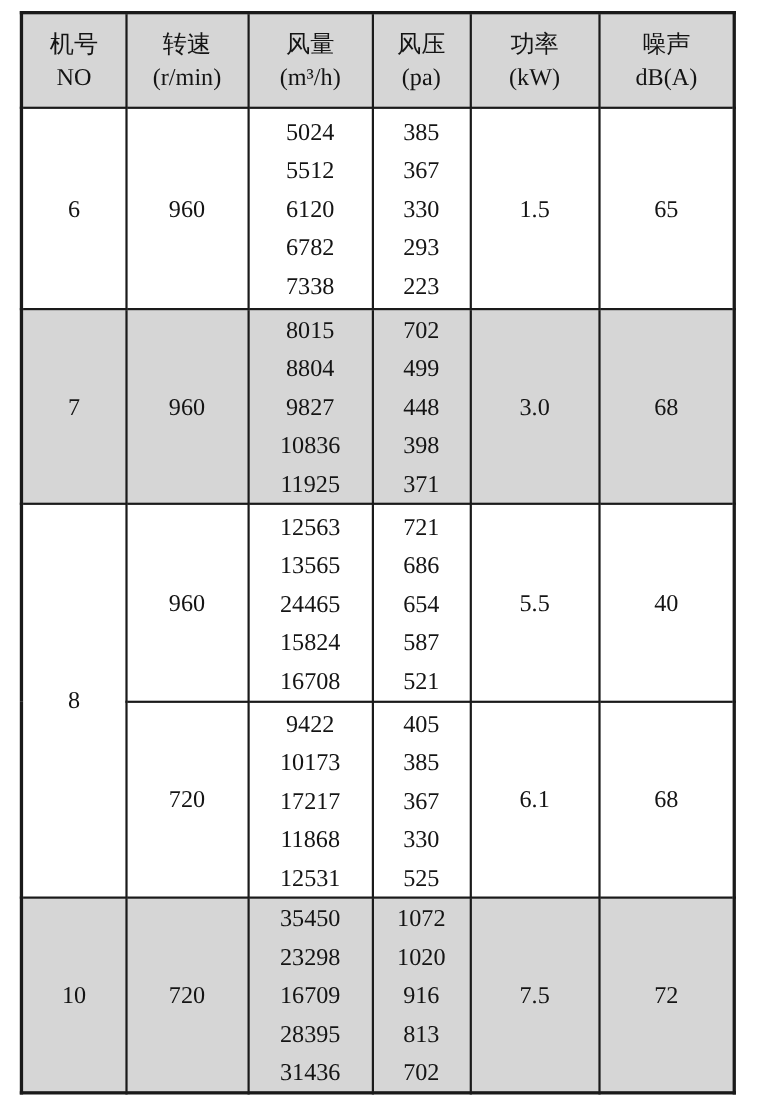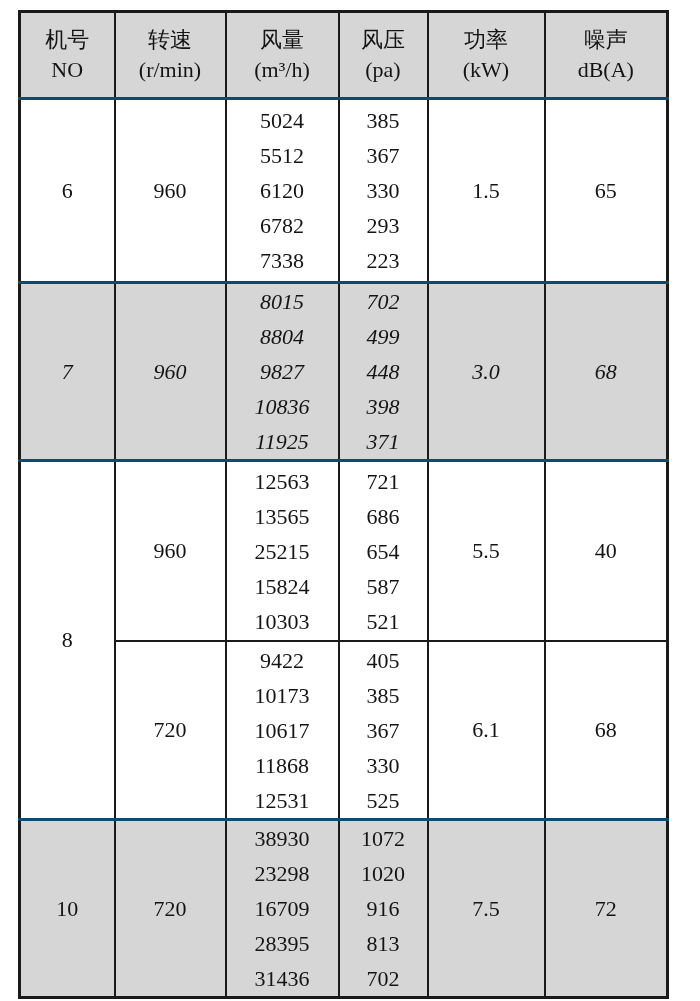--- a/index.html
+++ b/index.html
@@ -18,27 +18,27 @@
     border: 3px solid #1a1a1a;
   }
   table.spec th, table.spec td {
     border: 2px solid #1a1a1a;
     text-align: center;
     vertical-align: middle;
     padding: 0;
     font-weight: normal;
     font-size: 22px;
   }
-  tr.block-start > td { border-top: 3px solid #0c4a6e; }
+  tr.block-start > td { border-top: 1px solid #0c4a6e; }
   thead tr th { border-bottom: 3px solid #1a1a1a; }
   .shaded { background: #d6d6d6; }
   .hdr { height: 84px; line-height: 1.35; }
   .hdr .hline { display: block; }
   .row-6   td { height: 181px; }
-  .row-7   td { height: 175px; font-style: italic; }
+  .row-7   td { height: 175px; }
   .row-8a  td { height: 178px; }
   .row-8b  td { height: 176px; border-radius: 27px; }
   .row-10  td { height: 173px; }
   .stack .v { line-height: 35px; }
   .single { font-size: 22px; }
 </style>
 </head>
 <body>
 
 <table class="spec">
@@ -130,23 +130,23 @@
       <td class="shaded"><span class="single">68</span></td>
     </tr>
 
     <tr class="row-8a block-start">
       <td rowspan="2"><span class="single">8</span></td>
       <td><span class="single">960</span></td>
       <td>
         <div class="stack">
           <div class="v">12563</div>
           <div class="v">13565</div>
-          <div class="v">25215</div>
+          <div class="v">24465</div>
           <div class="v">15824</div>
-          <div class="v">10303</div>
+          <div class="v">16708</div>
         </div>
       </td>
       <td>
         <div class="stack">
           <div class="v">721</div>
           <div class="v">686</div>
           <div class="v">654</div>
           <div class="v">587</div>
           <div class="v">521</div>
         </div>
@@ -154,21 +154,21 @@
       <td><span class="single">5.5</span></td>
       <td><span class="single">40</span></td>
     </tr>
 
     <tr class="row-8b">
       <td><span class="single">720</span></td>
       <td>
         <div class="stack">
           <div class="v">9422</div>
           <div class="v">10173</div>
-          <div class="v">10617</div>
+          <div class="v">17217</div>
           <div class="v">11868</div>
           <div class="v">12531</div>
         </div>
       </td>
       <td>
         <div class="stack">
           <div class="v">405</div>
           <div class="v">385</div>
           <div class="v">367</div>
           <div class="v">330</div>
@@ -177,21 +177,21 @@
       </td>
       <td><span class="single">6.1</span></td>
       <td><span class="single">68</span></td>
     </tr>
 
     <tr class="row-10 block-start">
       <td class="shaded"><span class="single">10</span></td>
       <td class="shaded"><span class="single">720</span></td>
       <td class="shaded">
         <div class="stack">
-          <div class="v">38930</div>
+          <div class="v">35450</div>
           <div class="v">23298</div>
           <div class="v">16709</div>
           <div class="v">28395</div>
           <div class="v">31436</div>
         </div>
       </td>
       <td class="shaded">
         <div class="stack">
           <div class="v">1072</div>
           <div class="v">1020</div>

